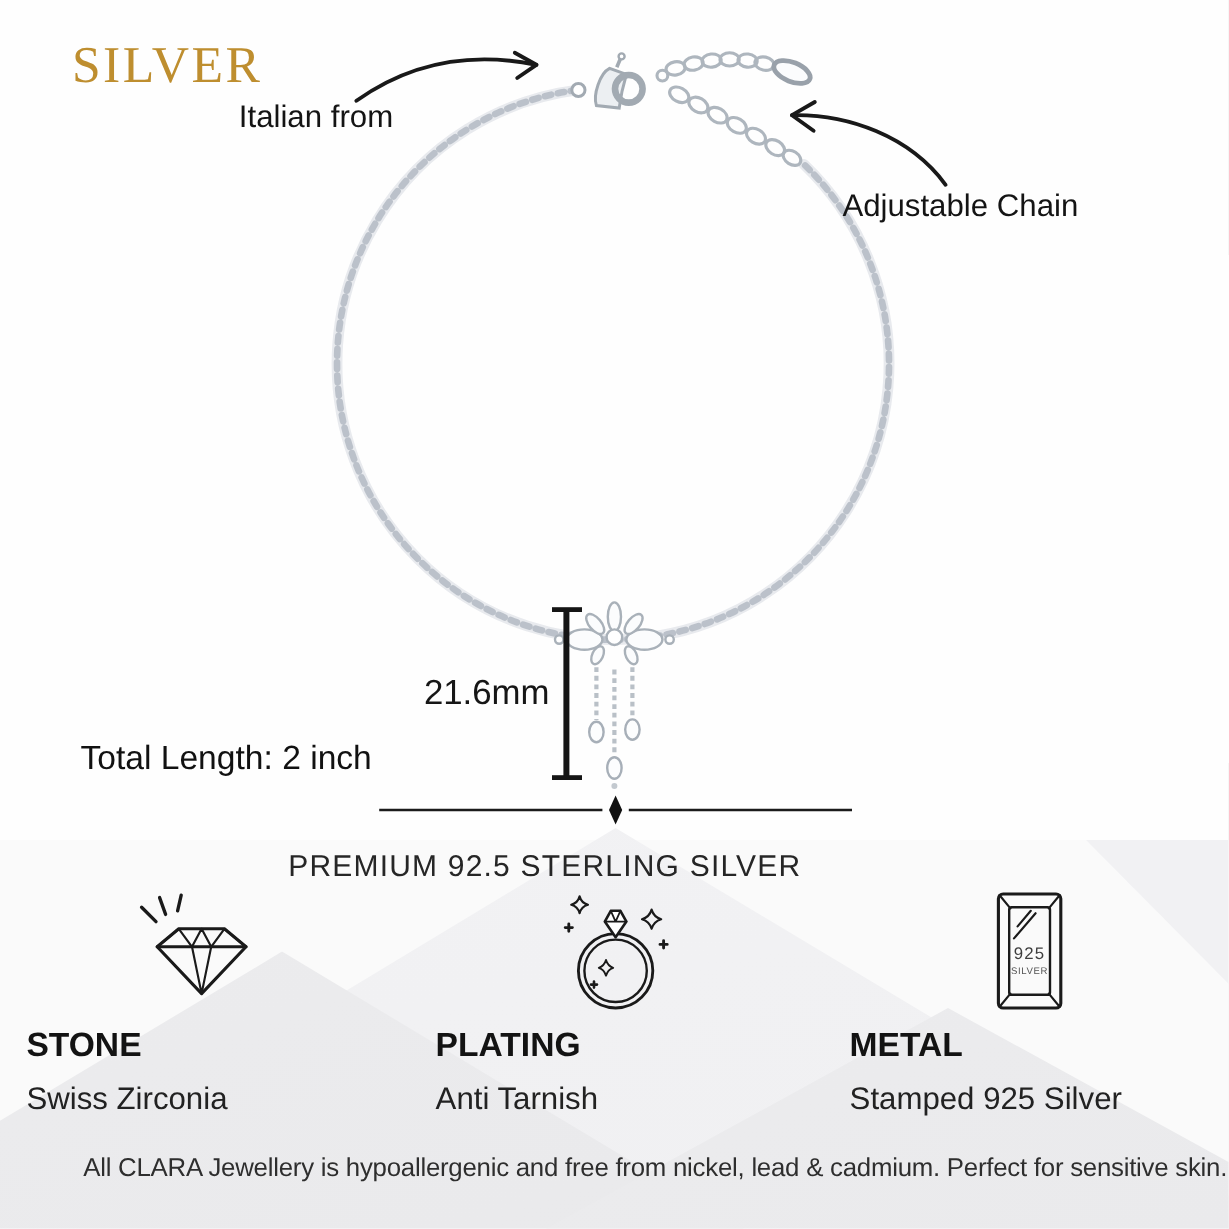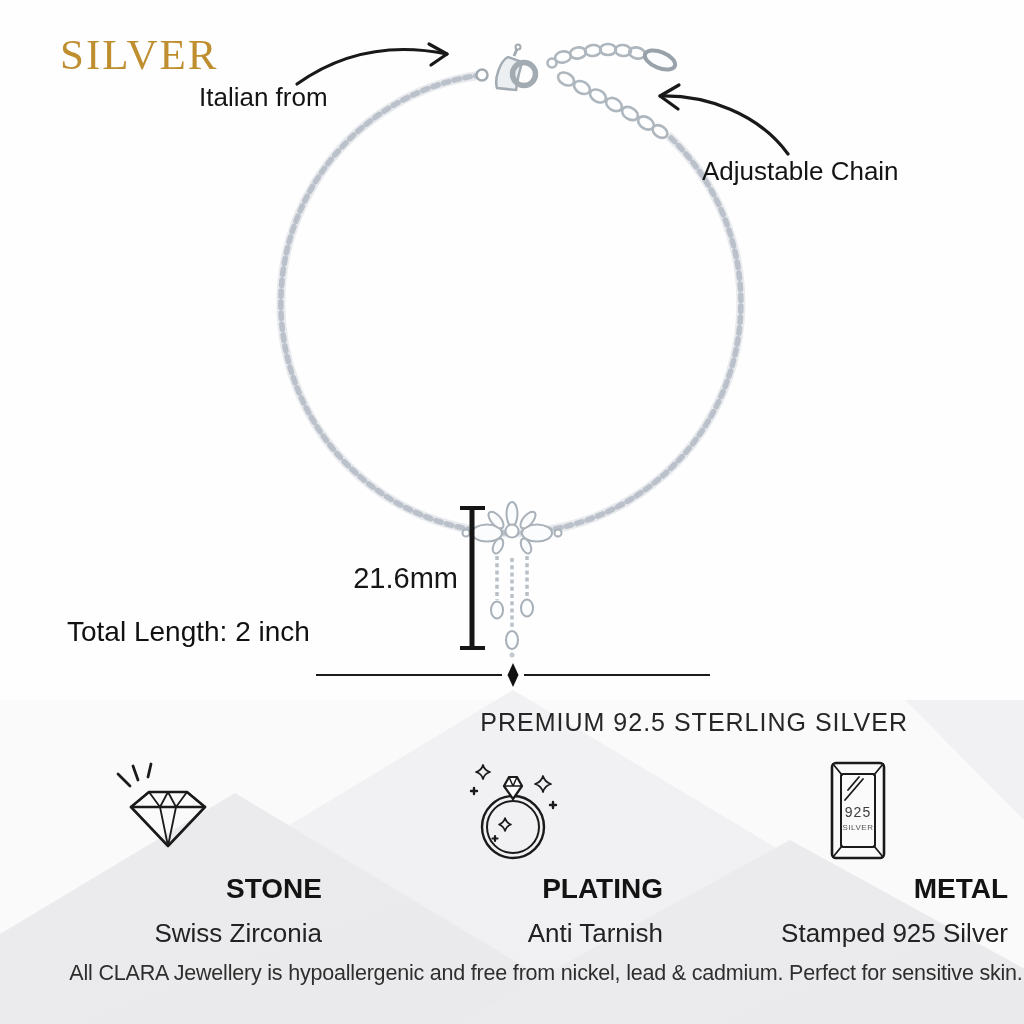--- a/index.html
+++ b/index.html
@@ -25,27 +25,27 @@
   
   .txt{position:absolute;z-index:3;white-space:nowrap;}
   .logo{left:60px;top:30px;font-family:"Liberation Serif","DejaVu Serif",serif;
         font-size:43px;letter-spacing:2px;color:#BE8E2F;font-weight:500;}
   .lbl{font-size:26px;color:#141414;}
   .lbl-italian{left:199px;top:82px;}
   .lbl-adjust{left:702px;top:156px;}
   .lbl-mm{left:348px;top:562px;width:110px;text-align:right;font-size:29px;color:#161616;}
   .total{left:67px;top:616px;font-size:28px;color:#111;}
   .total b{font-weight:400;}
-  .premium{left:0;top:708px;width:908px;text-align:right;font-size:25px;
+  .premium{left:0;top:708px;width:908px;text-align:center;font-size:25px;
            letter-spacing:1px;color:#262626;}
   .footer-note{left:0;top:961px;width:1024px;text-align:center;font-size:21.5px;
                color:#2e2e2e;letter-spacing:-0.2px;padding-left:34px;}
   
-  .feature{position:absolute;z-index:3;top:758px;width:300px;transform:translateX(-50%);
-           text-align:right;}
+  .feature{position:absolute;z-index:3;top:740px;width:300px;transform:translateX(-50%);
+           text-align:left;}
   .feature .iconbox{height:106px;display:flex;align-items:flex-end;justify-content:center;}
   .feature .flabel{margin-top:9px;font-size:28px;font-weight:700;color:#131313;}
   .feature .fvalue{margin-top:13px;font-size:26px;color:#222;}
   .fc-stone{left:172px;} .fc-plating{left:513px;} .fc-metal{left:858px;}
   svg text{font-family:"Liberation Sans","DejaVu Sans",sans-serif;}
 </style>
 </head>
 <body>
 
 <div id="canvas">

